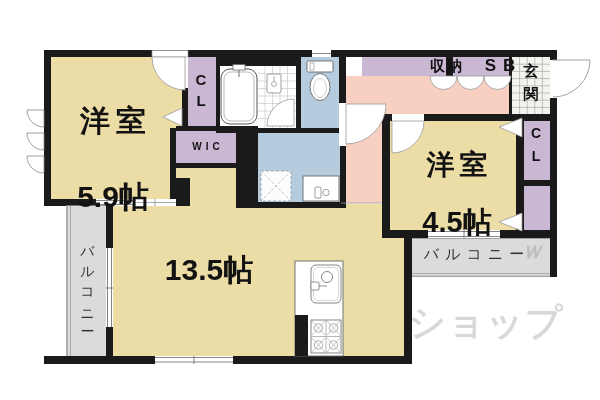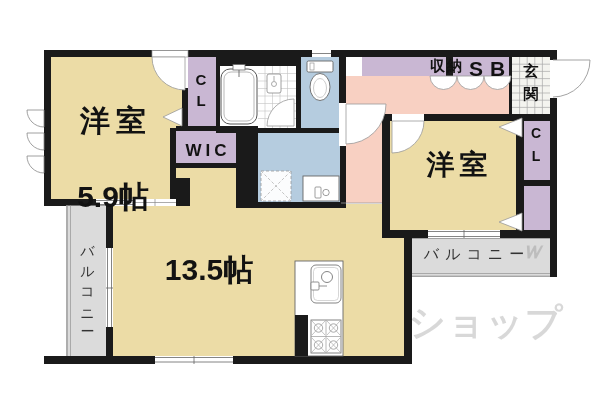--- a/index.html
+++ b/index.html
@@ -12,23 +12,23 @@
   .lbl-room1{left:49px;top:84px;width:128px;}
   .lbl-room1 .room-name{font-size:30px;letter-spacing:6px;padding-left:6px;}
   .lbl-room1 .room-size{font-size:30px;margin-top:21px;}
   .lbl-ldk{left:129px;top:233px;width:160px;}
   .lbl-ldk .room-name{font-size:27px;letter-spacing:7px;padding-left:7px;}
   .lbl-ldk .room-size{font-size:30px;margin-top:0;}
   .lbl-room2{left:395px;top:129px;width:124px;}
   .lbl-room2 .room-name{font-size:28px;letter-spacing:5px;padding-left:5px;}
   .lbl-room2 .room-size{font-size:29px;margin-top:4px;}
   .lbl-cl1{left:189px;top:69px;width:24px;font-size:15px;line-height:21px;font-weight:600;}
-  .lbl-wic{left:172px;top:141px;width:66px;font-size:17px;letter-spacing:4px;padding-left:3px;font-weight:600;}
+  .lbl-wic{left:172px;top:141px;width:66px;font-size:10px;letter-spacing:4px;padding-left:3px;font-weight:600;}
   .lbl-storage{left:362px;top:57px;width:84px;font-size:15px;letter-spacing:2px;font-weight:600;margin-left:43px;}
-  .lbl-sb{left:453px;top:56px;width:59px;font-size:21px;letter-spacing:7px;padding-left:8px;font-weight:600;}
+  .lbl-sb{left:453px;top:56px;width:59px;font-size:17px;letter-spacing:7px;padding-left:21px;font-weight:600;}
   .lbl-genkan{left:519px;top:59px;width:24px;font-size:15px;line-height:23px;font-weight:600;}
   .lbl-cl2{left:524px;top:122px;width:24px;font-size:14px;line-height:23px;font-weight:600;}
   .lbl-balc-l{left:76px;top:208px;height:148px;width:20px;writing-mode:vertical-rl;
               font-size:14px;letter-spacing:6px;color:#333;font-weight:500;}
   .lbl-balc-r{left:412px;top:245px;width:130px;font-size:15px;letter-spacing:6px;color:#333;font-weight:500;}
   .watermark{left:393px;top:261px;width:186px;color:#000;opacity:0.15;font-weight:bold;
              font-size:37px;line-height:41px;letter-spacing:1px;}
   .wm-mark{left:512px;top:236px;width:40px;color:#000;opacity:0.13;font-weight:bold;
            font-size:24px;font-style:italic;}
 </style>
@@ -199,20 +199,21 @@
     <div class="room-name">洋室</div>
     <div class="room-size">5.9帖</div>
   </div>
 
   <div class="lbl lbl-ldk">
     <div class="room-size">13.5帖</div>
   </div>
 
   <div class="lbl lbl-room2">
     <div class="room-name">洋室</div>
+    <div class="room-size">4.5帖</div>
   </div>
 
   <div class="lbl lbl-cl1">C
 L</div>
   <div class="lbl lbl-wic">WIC</div>
   <div class="lbl lbl-storage">収納</div>
   <div class="lbl lbl-sb">SB</div>
   <div class="lbl lbl-genkan">玄
 関</div>
   <div class="lbl lbl-cl2">C

